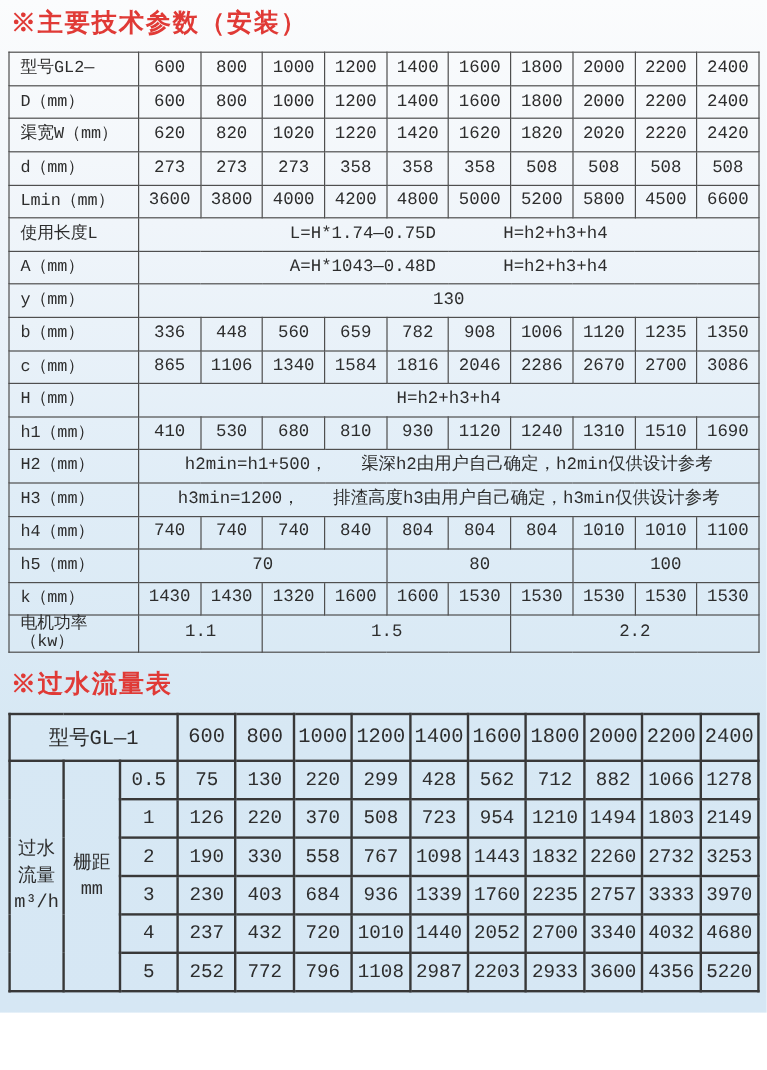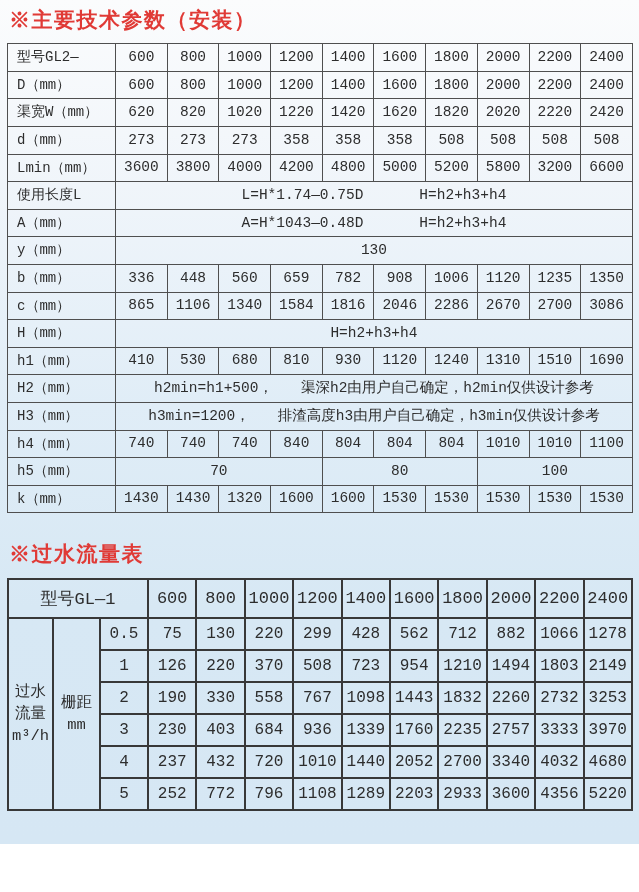--- a/index.html
+++ b/index.html
@@ -8,21 +8,21 @@
     padding:6px 7px 0 7px;overflow:hidden;
     background:linear-gradient(180deg,#fbfcfd 0%,#f0f5fa 22%,#e0edf7 48%,#d7e8f4 72%,#d6e7f4 100%);
     font-family:Liberation Mono, monospace;
     color:#2d2d2d;
   }
   .title{
     font-size:21px;font-weight:bold;letter-spacing:1.5px;
     color:var(--title-red,#e03a36);
     margin:3px 0 8px 2px;line-height:1.25;
   }
-  .title2{margin-top:30px;}
+  .title2{margin-top:16px;}
   table{border-collapse:collapse;table-layout:fixed;}
   
   .t1{width:625px;}
   .t1 th,.t1 td{
     border:1px solid #4f4f4f;height:26.6px;padding:0;
     font-size:14.5px;font-weight:400;text-align:center;vertical-align:middle;line-height:1.05;
   }
   .t1 .lbl{text-align:left;padding-left:9px;font-size:14px;}
   .t1 .multi{display:flex;justify-content:center;gap:56px;}
   .t1 .multi.tight{gap:28px;}
@@ -104,21 +104,21 @@
         <tr>
           <td class="lbl">Lmin（mm）</td>
           <td>3600</td>
           <td>3800</td>
           <td>4000</td>
           <td>4200</td>
           <td>4800</td>
           <td>5000</td>
           <td>5200</td>
           <td>5800</td>
-          <td>3200</td>
+          <td>4500</td>
           <td>6600</td>
         </tr>
         <tr>
           <td class="lbl">使用长度L</td>
           <td colspan="10">
             <div class="multi">
               <span>L=H*1.74—0.75D</span>
               <span>H=h2+h3+h4</span>
             </div>
           </td>
@@ -222,20 +222,26 @@
           <td>1430</td>
           <td>1320</td>
           <td>1600</td>
           <td>1600</td>
           <td>1530</td>
           <td>1530</td>
           <td>1530</td>
           <td>1530</td>
           <td>1530</td>
         </tr>
+        <tr>
+          <td class="lbl">电机功率（kw）</td>
+          <td colspan="2">1.1</td>
+          <td colspan="4">1.5</td>
+          <td colspan="4">2.2</td>
+        </tr>
       </tbody>
   </table>
 
   <h2 class="title title2">※过水流量表</h2>
 
   <table class="t2">
     <colgroup>
       <col style="width:45px">
         <col style="width:47px">
         <col style="width:48px">
@@ -328,21 +334,21 @@
           <td>3340</td>
           <td>4032</td>
           <td>4680</td>
         </tr>
         <tr>
           <td>5</td>
           <td>252</td>
           <td>772</td>
           <td>796</td>
           <td>1108</td>
-          <td>1289</td>
+          <td>2987</td>
           <td>2203</td>
           <td>2933</td>
           <td>3600</td>
           <td>4356</td>
           <td>5220</td>
         </tr>
       </tbody>
   </table>
 
 </div>

